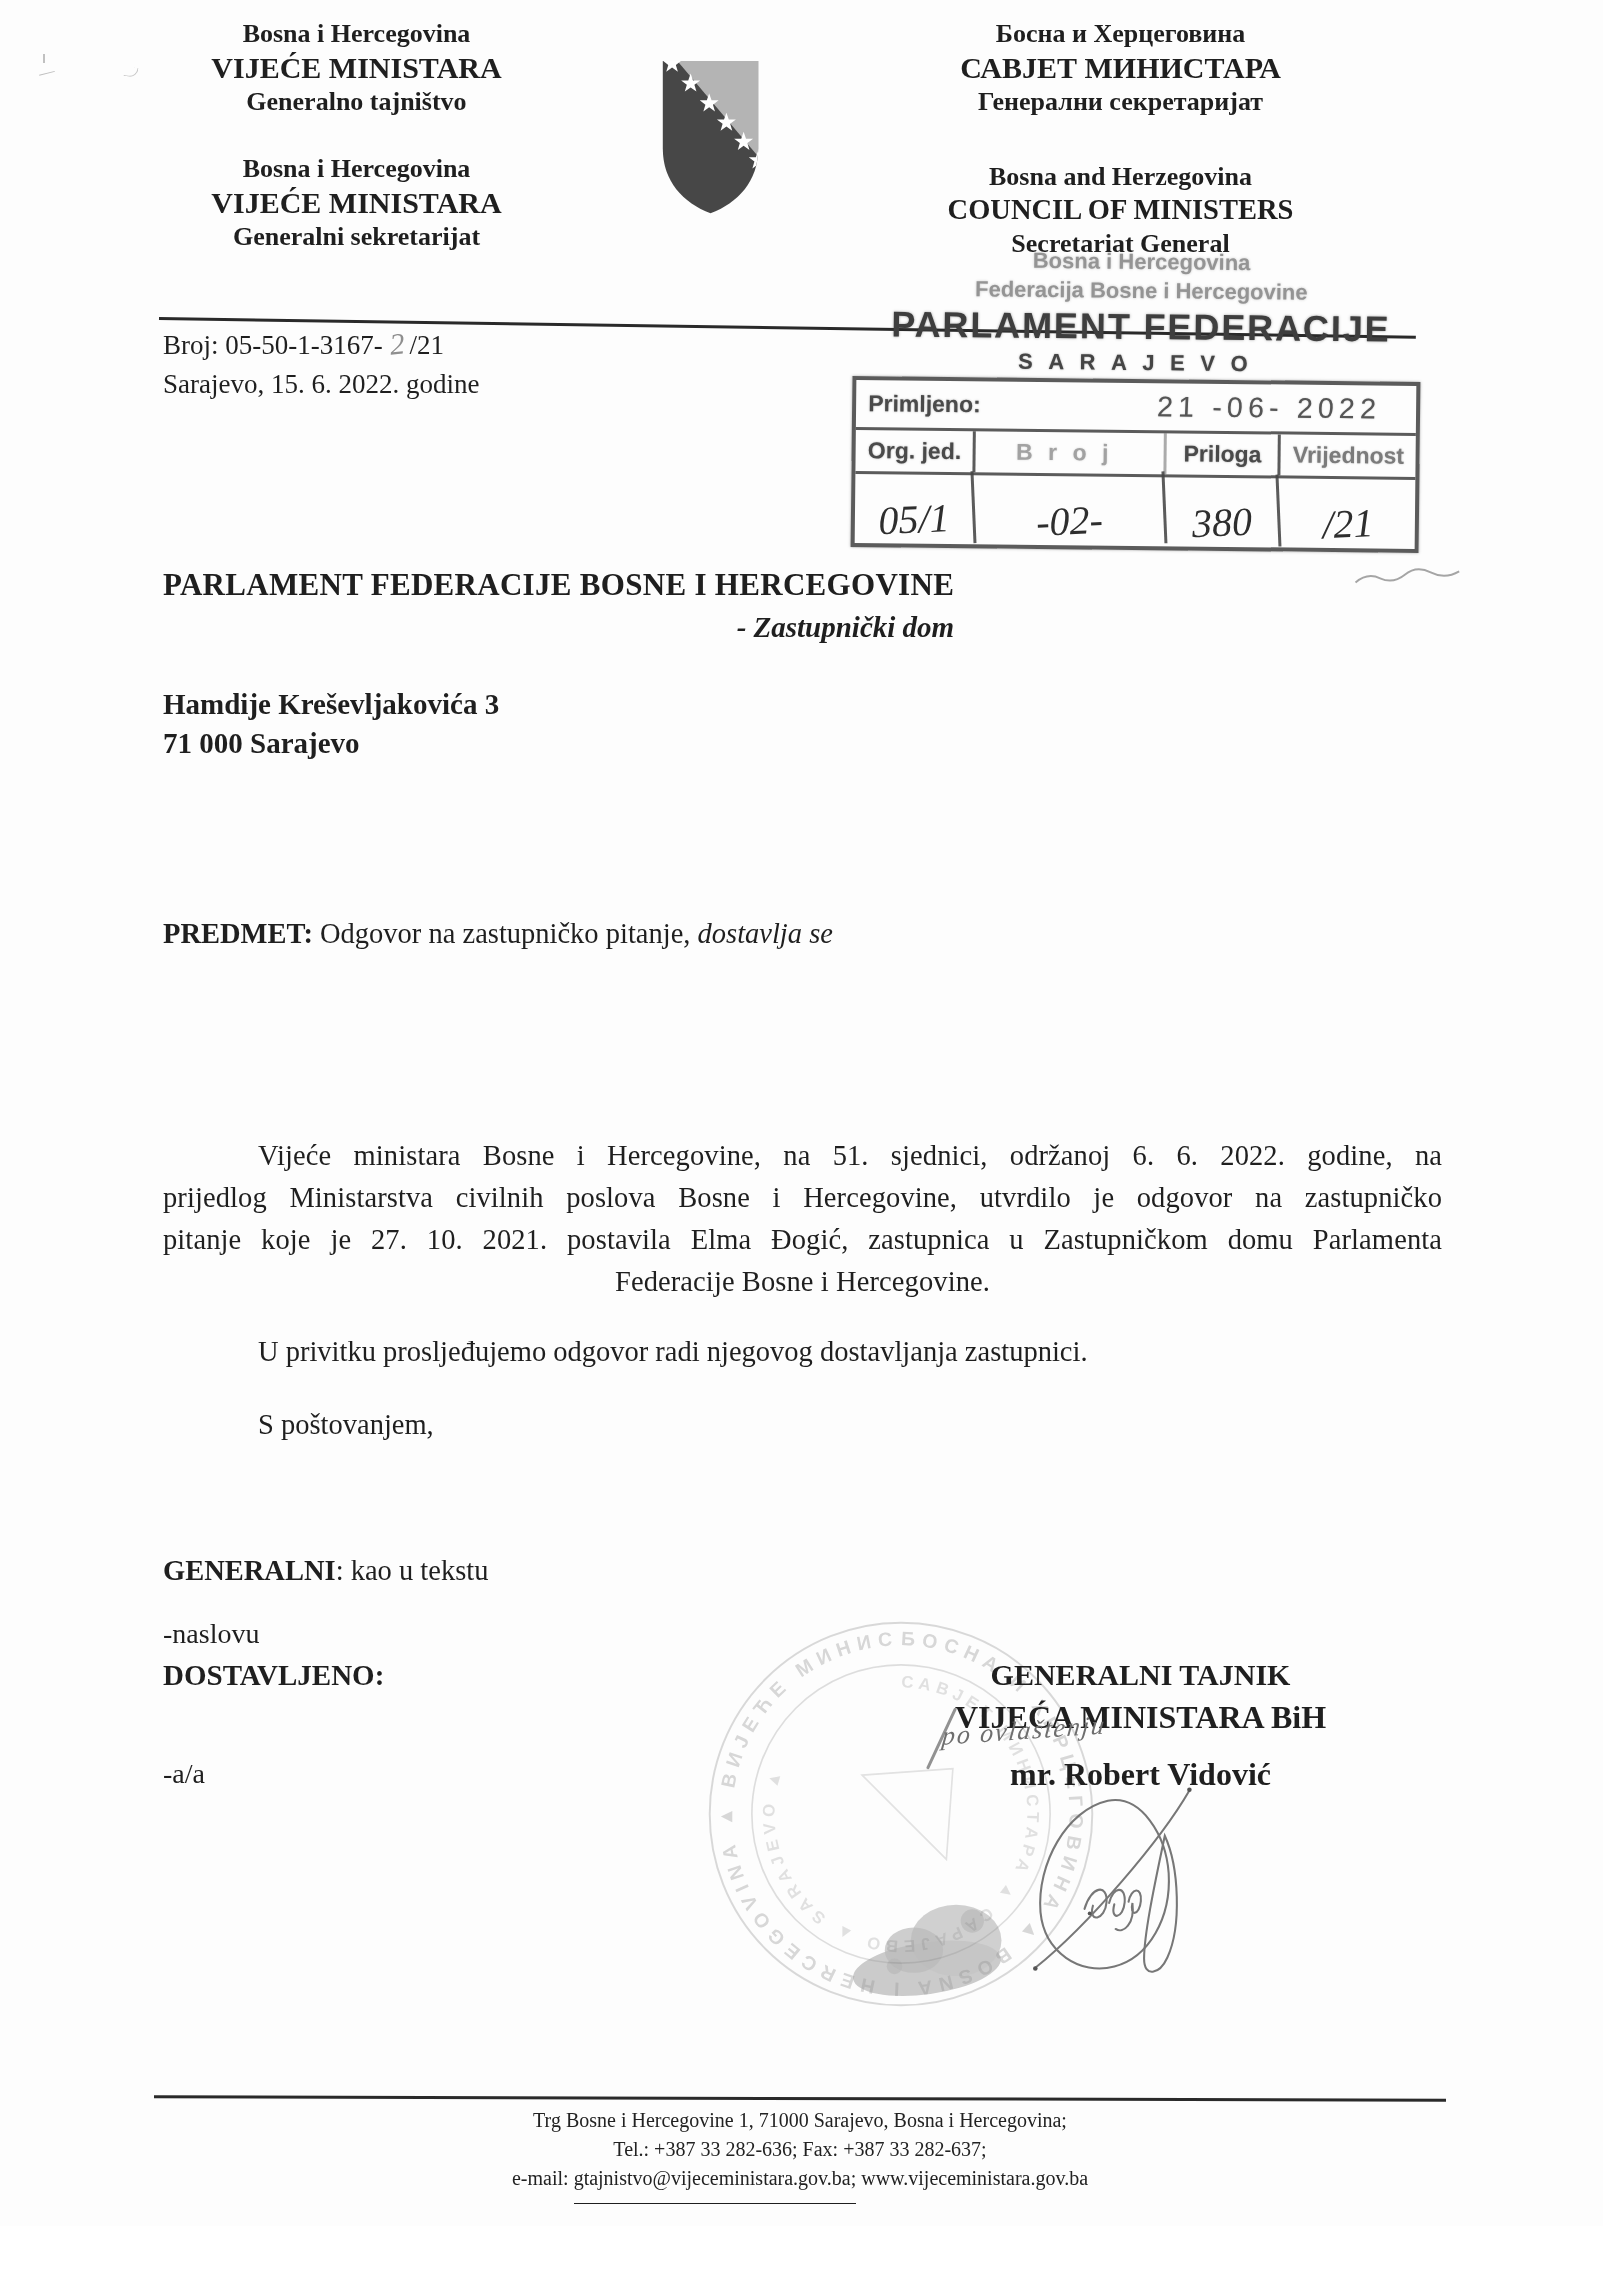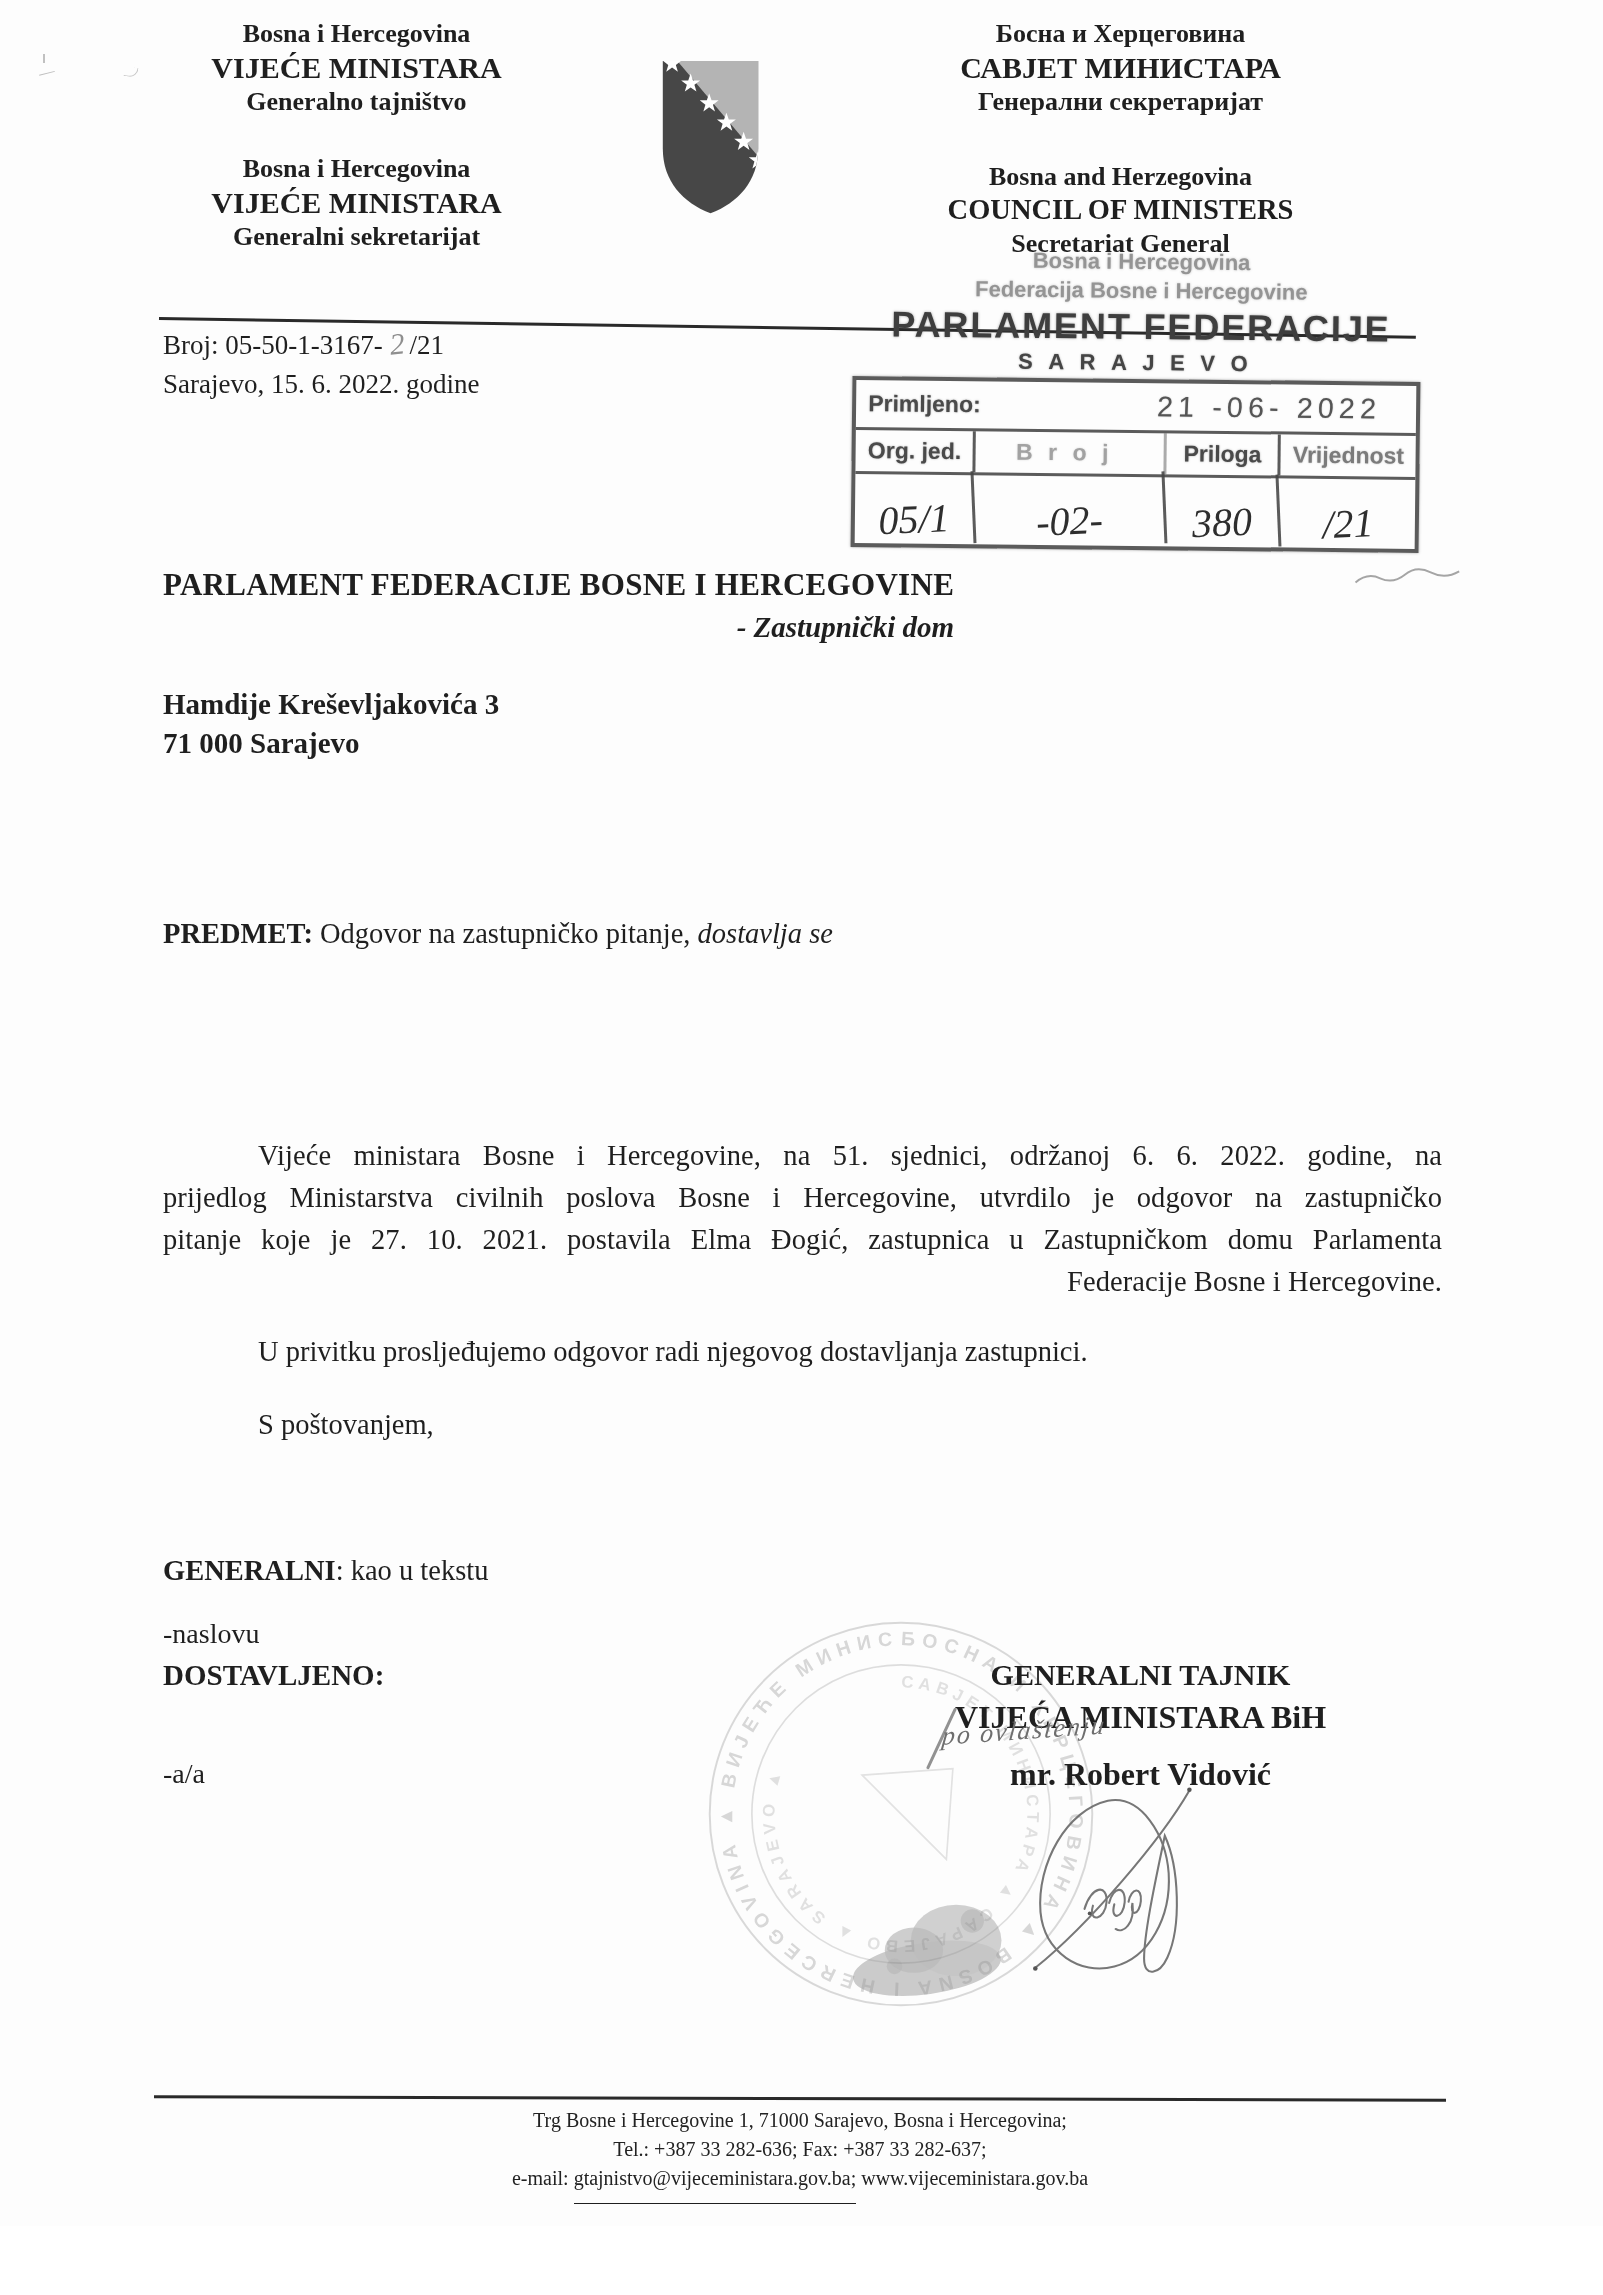--- a/index.html
+++ b/index.html
@@ -63,21 +63,21 @@
   .addr-3{font-size:29px;font-weight:bold;margin-top:38px;}
   .addr-4{font-size:29px;font-weight:bold;}
 
   
   .subject{position:absolute;left:163px;top:918px;font-size:28.5px;}
 
   
   .para1{position:absolute;left:163px;top:1135px;width:1279px;font-size:28.5px;
     line-height:42px;letter-spacing:0.1px;}
   .jline{text-align:justify;text-align-last:justify;}
-  .jline-last{text-align:right;}
+  .jline-last{text-align:center;}
   .indent{padding-left:95px;}
   .para2{position:absolute;left:258px;top:1336px;font-size:28.5px;}
   .closing{position:absolute;left:258px;top:1409px;font-size:28.5px;}
 
   
   .privitak{position:absolute;left:163px;top:1555px;font-size:28.5px;}
   .dostav{position:absolute;left:163px;top:1659px;font-size:29px;font-weight:bold;}
   .dostav-i1{position:absolute;left:163px;top:1618px;font-size:28px;}
   .dostav-i2{position:absolute;left:163px;top:1758px;font-size:28px;}
 

